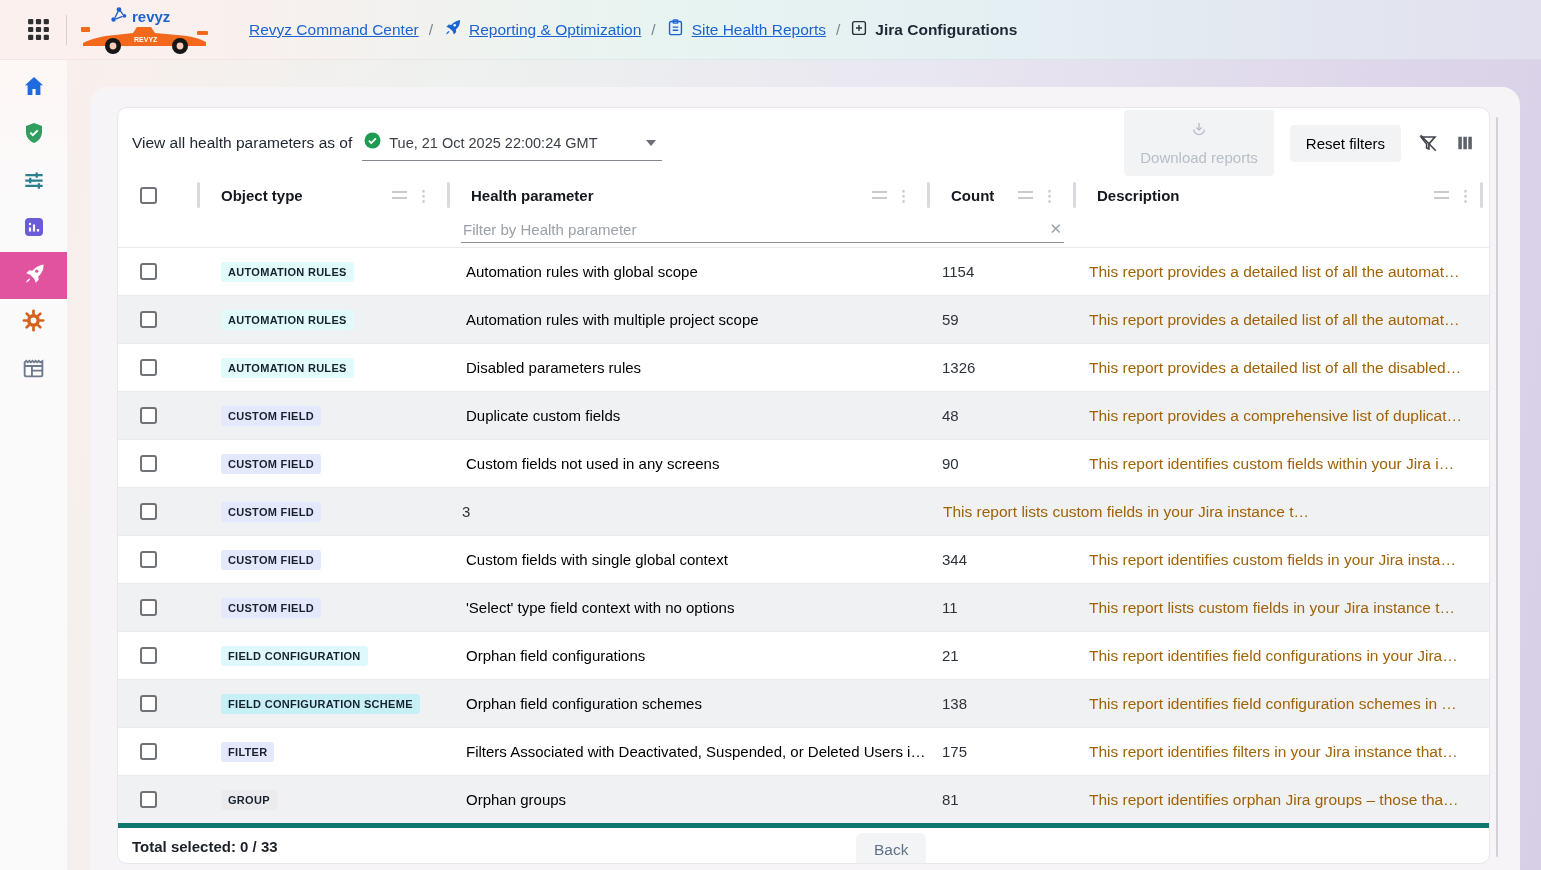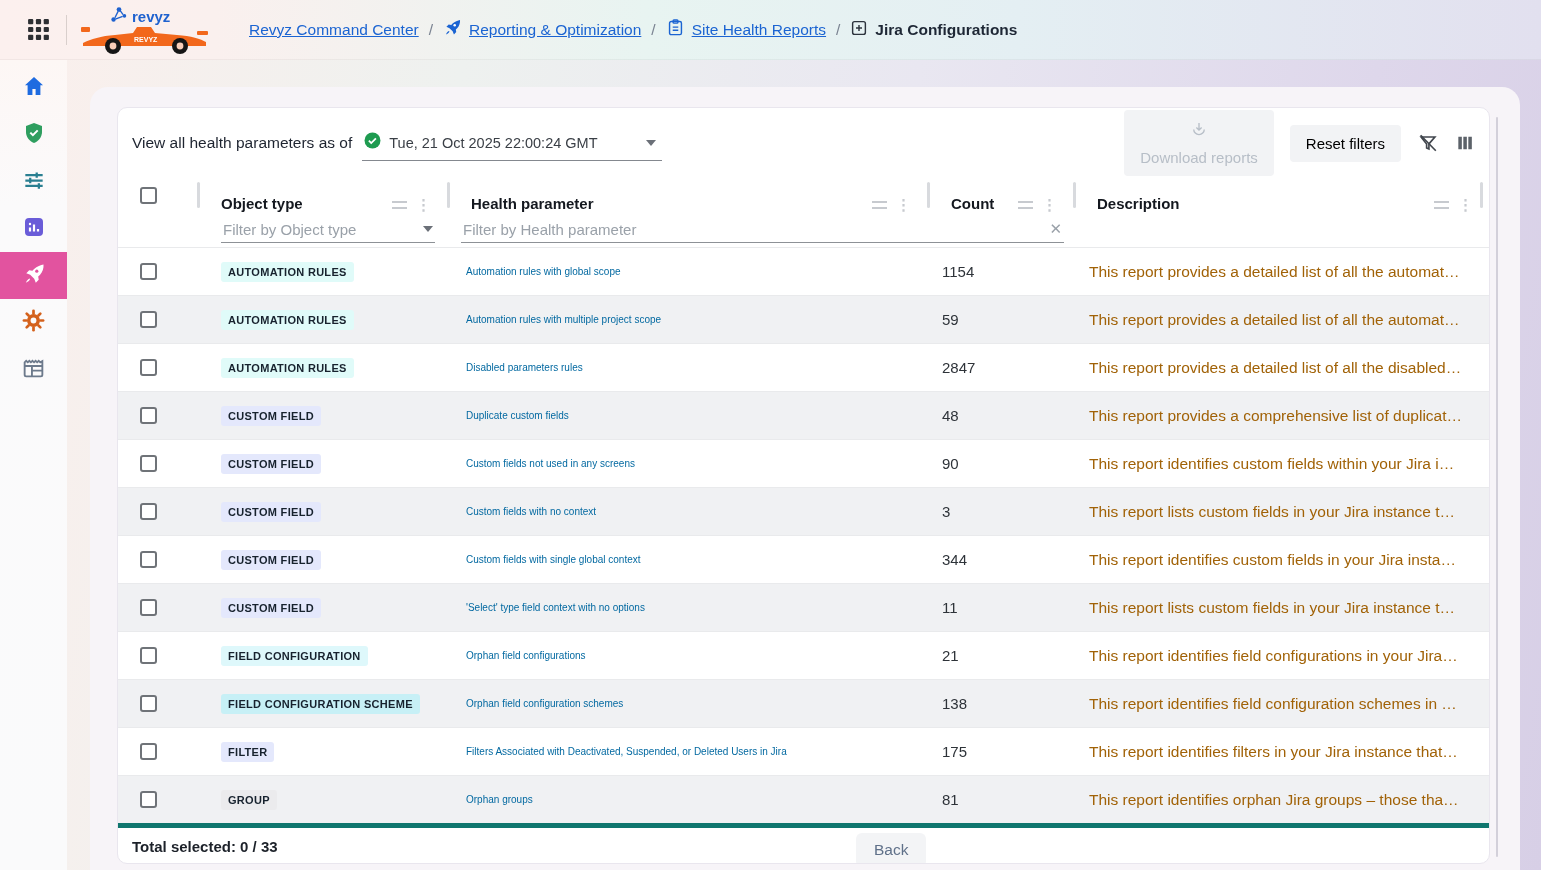--- a/index.html
+++ b/index.html
@@ -46,21 +46,21 @@
   .caret { width:0; height:0; border-left:5px solid transparent; border-right:5px solid transparent; border-top:6px solid #6b7078; margin-left:auto; }
   .toolbar-right { margin-left:auto; display:flex; align-items:center; gap:16px; }
   .btn { border:none; border-radius:4px; background:#f2f3f5; font-size:15px; padding:10px 16px; cursor:pointer; display:flex; align-items:center; gap:8px; font-family:inherit; }
   .btn.disabled { color:#b7bec7; cursor:default;flex-direction:column; }
   .btn.reset { color:#000000; }
   .icon-btn { background:transparent; border:none; cursor:pointer; display:flex; align-items:center; }
 
   
   .tgrid { display:grid; grid-template-columns:79px 250px 480px 146px 1fr; align-items:center; }
   .thead { height:34px; position:relative; }
-  .th { font-size:15px; font-weight:bold; color:#14181f; display:flex; align-items:flex-end; position:relative; height:100%; }
+  .th { font-size:15px; font-weight:bold; color:#14181f; display:flex; align-items:center; position:relative; height:100%; }
   .th .lbl { margin-left:24px; }
   .th .handles { margin-left:auto; margin-right:16px; display:flex; align-items:center; gap:9px; }
   .eq { width:15px; height:8px; border-top:2px solid #c7cacf; border-bottom:2px solid #c7cacf; }
   .kebab { color:#c7cacf; font-size:15px; font-weight:bold; cursor:pointer; line-height:1; }
   .col-bar { position:absolute; left:0; top:4px; width:3px; height:26px; background:#d8dade; border-radius:2px; }
   .col-bar.end { left:auto; right:6px; }
   .th-check { display:flex; align-items:center; height:100%; }
   .checkbox { width:17px; height:17px; border:2px solid #6f7378; border-radius:3px; background:#fff; margin-left:22px; cursor:pointer; }
 
   .tfilter { height:35px; }
@@ -68,21 +68,21 @@
   .fwrap.obj { margin-left:24px; margin-right:12px; cursor:pointer; }
   .fwrap.hp { margin-left:14px; margin-right:9px; }
   .fph { font-size:15px; color:#9aa1a9; }
   .finput { border:none; outline:none; flex:1; font-size:15px; font-family:inherit; color:#3a3f46; background:transparent; }
   .finput::placeholder { color:#9aa1a9; }
   .clear-x { color:#9aa1a9; font-size:15px; cursor:pointer; margin-left:6px; }
 
   .trow { height:48px; border-top:1px solid #e9eaec; }
   .trow.alt { background:#f0f1f3; }
   .badge { display:inline-block; margin-left:24px; font-size:11px; font-weight:bold; color:#17222e; letter-spacing:0.3px; padding:4px 7px; border-radius:3px; white-space:nowrap; }
-  .param { margin-left:19px; font-size:10px; color:#0369a1; text-decoration:none; cursor:pointer; white-space:nowrap; overflow:hidden; text-overflow:ellipsis; display:block; }
+  .param { margin-left:19px; font-size:15px; color:#000000; text-decoration:none; cursor:pointer; white-space:nowrap; overflow:hidden; text-overflow:ellipsis; display:block; }
   .count { margin-left:15px; font-size:15px; color:#2e3339; }
   .desc { margin-left:16px; margin-right:12px; font-size:15.5px; color:#a16207; white-space:nowrap; overflow:hidden; text-overflow:ellipsis; }
 
   
   .tfoot { height:42px; border-top:5px solid #0f766e; position:relative; display:flex; align-items:center; padding:0 14px; }
   .total { font-size:15px; font-weight:bold; color:#1c2129; }
   .back-btn { position:absolute; left:738px; top:5px; background:#f3f4f6; border:none; border-radius:6px; color:#5f7089; font-size:15.5px; padding:8px 18px; cursor:pointer; font-family:inherit; }
 </style>
 </head>
 <body>
@@ -326,24 +326,20 @@
         <span class="handles">
           <span class="eq"></span>
           <span class="kebab">⋮</span>
         </span>
         <span class="col-bar end"></span>
       </div>
     </div>
 
     <div class="tgrid tfilter">
       <div></div>
-      <div class="fwrap obj">
-        <span class="fph">Filter by Object type</span>
-        <span class="caret"></span>
-      </div>
       <div class="fwrap hp" style="grid-column:3 / span 2;align-items:center;">
         <input class="finput" placeholder="Filter by Health parameter" style="">
         <span class="clear-x">✕</span>
       </div>
       <div></div>
     </div>
 
     <div id="rows">
   <div class="tgrid trow">
     <div class="th-check">
@@ -370,21 +366,21 @@
   </div>
 
   <div class="tgrid trow">
     <div class="th-check">
       <div class="checkbox"></div>
     </div>
     <div><span class="badge" style="background: rgb(224, 251, 249);">AUTOMATION RULES</span></div>
     <div>
             <a class="param">Disabled parameters rules</a>
           </div>
-    <div><span class="count">2847</span></div>
+    <div><span class="count">1326</span></div>
     <div><span class="desc">This report provides a detailed list of all the disabled…</span></div>
   </div>
 
   <div class="tgrid trow alt">
     <div class="th-check">
       <div class="checkbox"></div>
     </div>
     <div><span class="badge" style="background: rgb(228, 232, 252);">CUSTOM FIELD</span></div>
     <div>
             <a class="param">Duplicate custom fields</a>
@@ -403,23 +399,20 @@
           </div>
     <div><span class="count">90</span></div>
     <div><span class="desc">This report identifies custom fields within your Jira i…</span></div>
   </div>
 
   <div class="tgrid trow alt">
     <div class="th-check">
       <div class="checkbox"></div>
     </div>
     <div><span class="badge" style="background: rgb(228, 232, 252);">CUSTOM FIELD</span></div>
-    <div>
-            <a class="param">Custom fields with no context</a>
-          </div>
     <div><span class="count">3</span></div>
     <div><span class="desc">This report lists custom fields in your Jira instance t…</span></div>
   </div>
 
   <div class="tgrid trow">
     <div class="th-check">
       <div class="checkbox"></div>
     </div>
     <div><span class="badge" style="background: rgb(228, 232, 252);">CUSTOM FIELD</span></div>
     <div>

